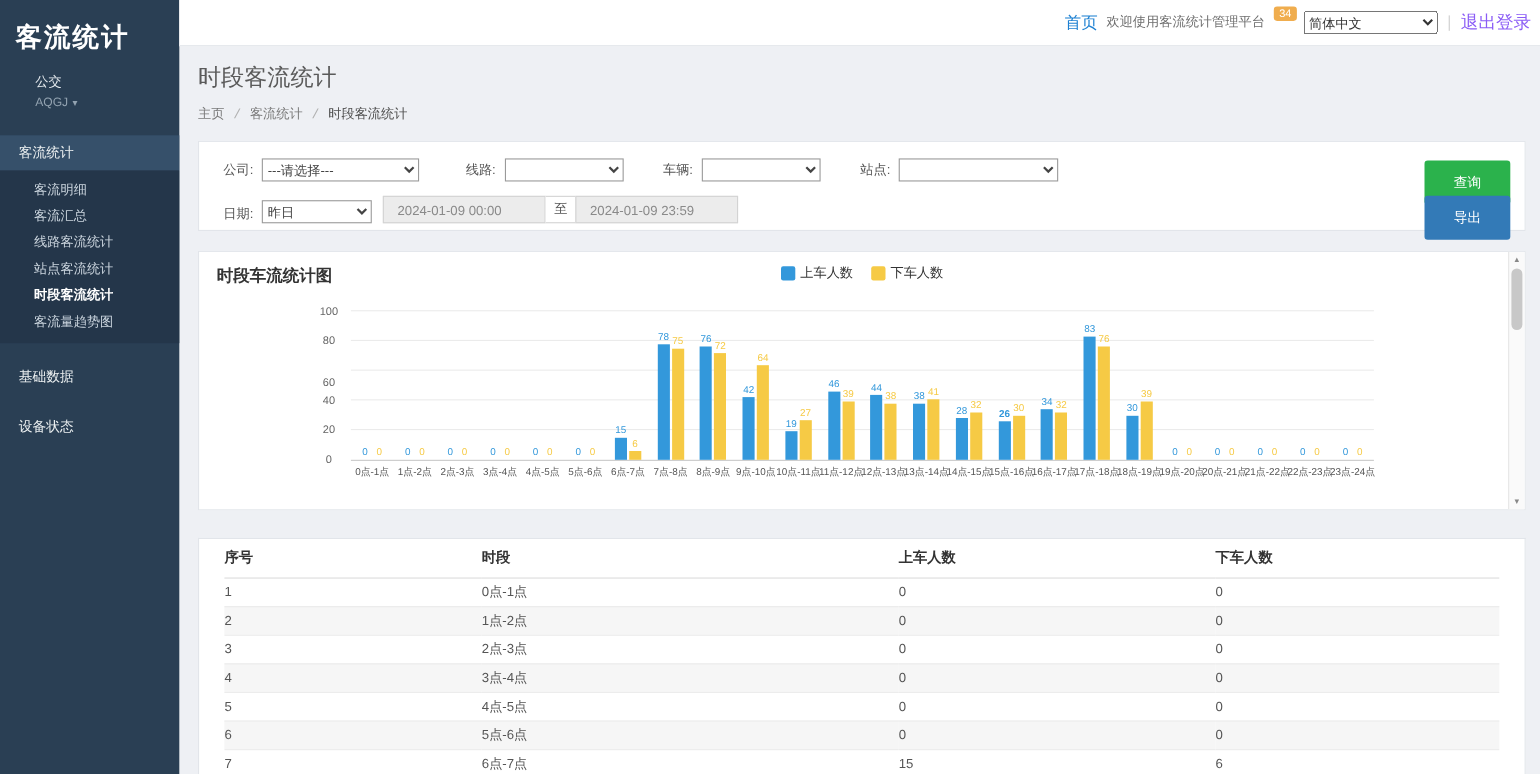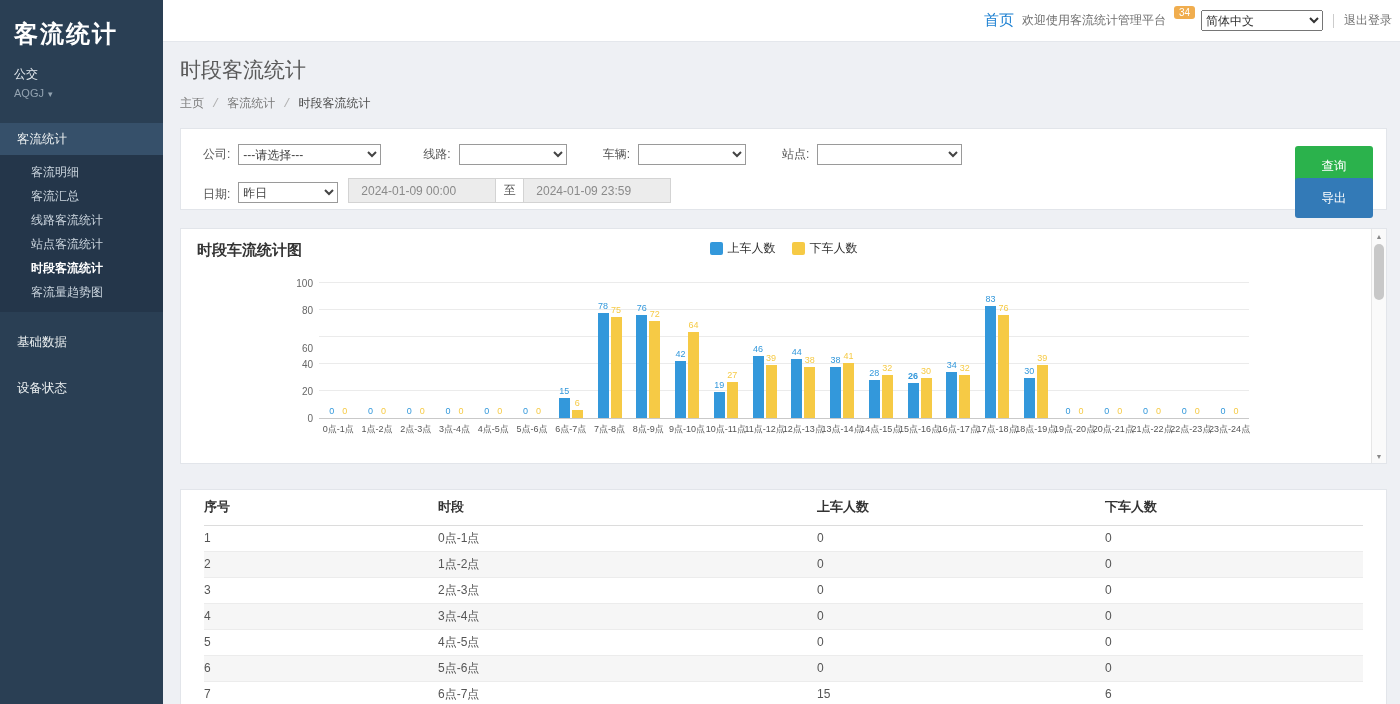--- a/index.html
+++ b/index.html
@@ -4,40 +4,40 @@
 <style>
   * { box-sizing: border-box; margin: 0; padding: 0; }
   html,body { width:1400px; height:704px; overflow:hidden; }
   body {
     font-family: "Liberation Sans", "DejaVu Sans", sans-serif;
     background:#eef0f4; color:#555; position:relative;
   }
   
   .sidebar { position:absolute; left:0; top:0; width:163px; height:704px; background:#2a3f54; }
   .brand { padding:18px 14px 0 14px; color:#fff; font-size:24px; font-weight:bold; letter-spacing:2px; }
-  .org { padding:16px 14px 0 14px; }
+  .org { padding:16px 14px 0 32px; }
   .org-label { color:#e7ecf0; font-size:12px; }
   .org-code { color:#93a3b1; font-size:11px; margin-top:4px; cursor:pointer; }
   .org-code .caret::after { content:"▾"; margin-left:4px; font-size:9px; }
   .menu { margin-top:24px; }
   .menu-group { height:32px; line-height:32px; padding-left:17px; font-size:12.5px; color:#ecf0f1; cursor:pointer; }
   .menu-group.open { background:#36506a; }
   .menu-group + .menu-group { margin-top:14px; }
   .submenu { background:#24364a; padding:5px 0 8px 0; margin-bottom:14px; }
   .menu-item { height:24px; line-height:24px; padding-left:31px; font-size:12px; color:#ccd6df; cursor:pointer; }
   .menu-item.active { color:#ffffff; font-weight:bold; }
   
   .topbar { position:absolute; left:163px; top:0; width:1237px; height:42px; background:#fff; border-bottom:1px solid #e4e7ec;
             display:flex; align-items:center; justify-content:flex-end; padding-right:8px; }
   .home-link { color:#1d80d2; font-size:15px; margin-right:8px; cursor:pointer; text-decoration:none; }
   .welcome { font-size:12px; color:#6f6f6f; margin-right:8px; }
   .badge { background:#f0ad4e; color:#fff; font-size:10px; border-radius:3px; padding:1px 5px; position:relative; top:-8px; margin-right:6px; cursor:pointer; }
   .lang-select { width:122px; height:21px; font-size:12px; color:#333; margin-right:10px; }
   .top-divider { width:1px; height:14px; background:#ccc; margin-right:10px; }
-  .logout { font-size:12px; color:#737373; cursor:pointer; text-decoration:none; white-space:nowrap; }
+  .logout { font-size:16px; color:#8b5cf6; cursor:pointer; text-decoration:none; white-space:nowrap; }
   
   .page-head { position:absolute; left:180px; top:56px; }
   .page-title { font-size:21px; color:#5a5a5a; font-weight:normal; }
   .breadcrumb { margin-top:11px; font-size:12px; color:#7a7a7a; }
   .crumb { cursor:pointer;font-family:Liberation Mono, monospace; }
   .crumb.last { color:#4f4f4f; cursor:default; }
   .crumb + .crumb::before { content:"/"; margin:0 8px; color:#b0b0b0; }
   
   .card { position:absolute; background:#fff; border:1px solid #e2e5ea; }
   .filters { left:180px; top:128px; width:1207px; height:82px; padding:15px 22px; }
@@ -58,21 +58,21 @@
   .btn.blue { top:49px; background:#337ab7; }
   
   .chart-card { left:180px; top:228px; width:1207px; height:236px; }
   .chart-title { position:absolute; top:12px; left:16px; font-size:15px; font-weight:bold; color:#333; }
   .legend { position:absolute; top:11px; left:50%; transform:translateX(-50%); display:flex; gap:16px; }
   .legend-item { display:flex; align-items:center; gap:5px; cursor:pointer; }
   .legend-item .swatch { width:13px; height:13px; border-radius:2px; display:inline-block; }
   .legend-item span:last-child { font-size:12px; color:#333; }
   .plot { position:absolute; left:138px; right:137px; top:55px; height:135px; border-bottom:1px solid #c9c9c9; }
   .gridline { position:absolute; left:0; right:0; height:1px; background:#ebebeb; }
-  .ytick { position:absolute; left:-34px; width:28px; text-align:right; font-size:10px; color:#666; }
+  .ytick { position:absolute; left:-34px; width:28px; text-align:center; font-size:10px; color:#666; }
   .bars { position:absolute; left:0; right:0; top:0; bottom:0; display:flex; align-items:flex-end; }
   .bar-group { flex:1 0 0; display:flex; justify-content:center; gap:2px; align-items:flex-end; height:100%; }
   .barwrap { display:flex; flex-direction:column; align-items:center; justify-content:flex-end; height:100%; }
   .bval { font-size:9px; margin-bottom:2px; line-height:1; }
   .bar { width:11px; }
   .xlabels { position:absolute; left:138px; right:137px; top:194px; display:flex; }
   .xlabel { flex:1 0 0; min-width:0; display:flex; justify-content:center; font-size:9px; color:#555; white-space:nowrap; overflow:visible; }
   .scrollbar { position:absolute; right:0; top:0; bottom:0; width:15px; background:#fafafa; border-left:1px solid #e6e6e6; cursor:pointer; }
   .sb-up, .sb-down { position:absolute; left:0; width:100%; height:14px; font-size:7px; color:#888; display:flex; align-items:center; justify-content:center; }
   .sb-up { top:0; } .sb-up::before { content:"▲"; }

